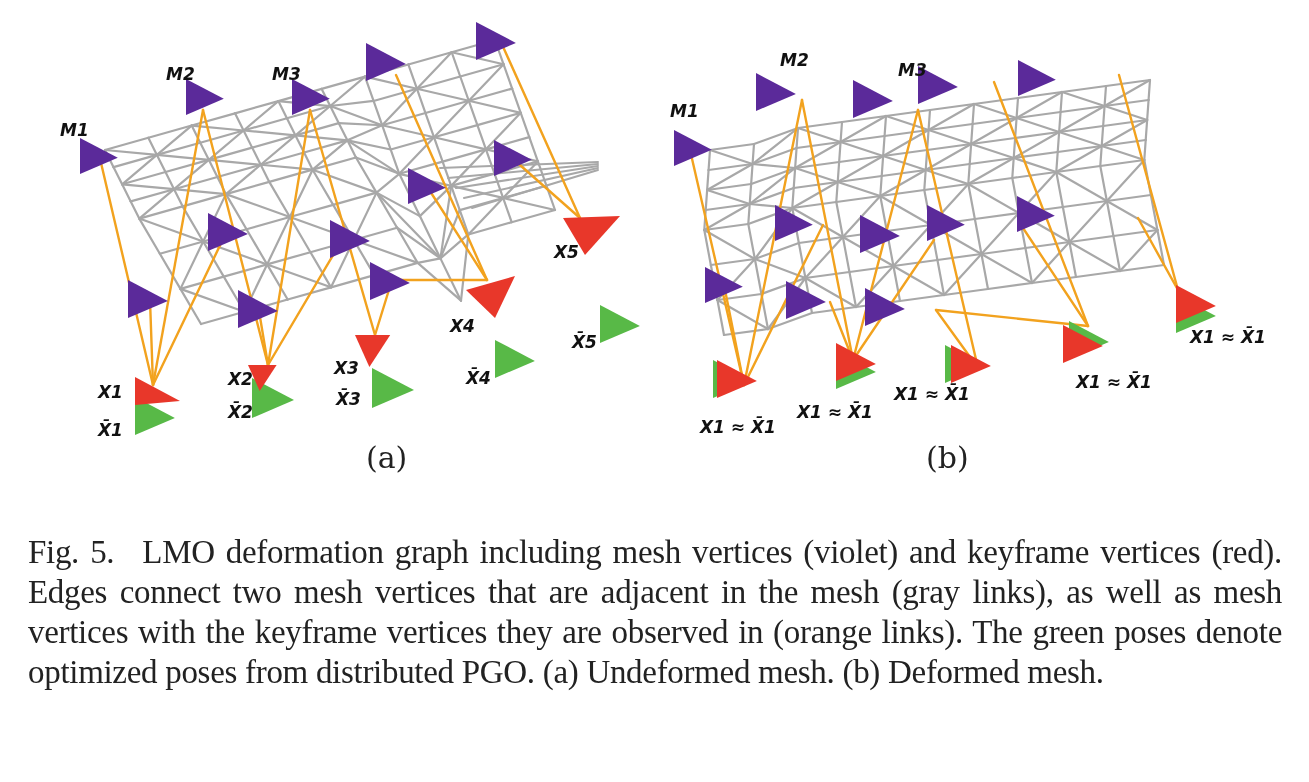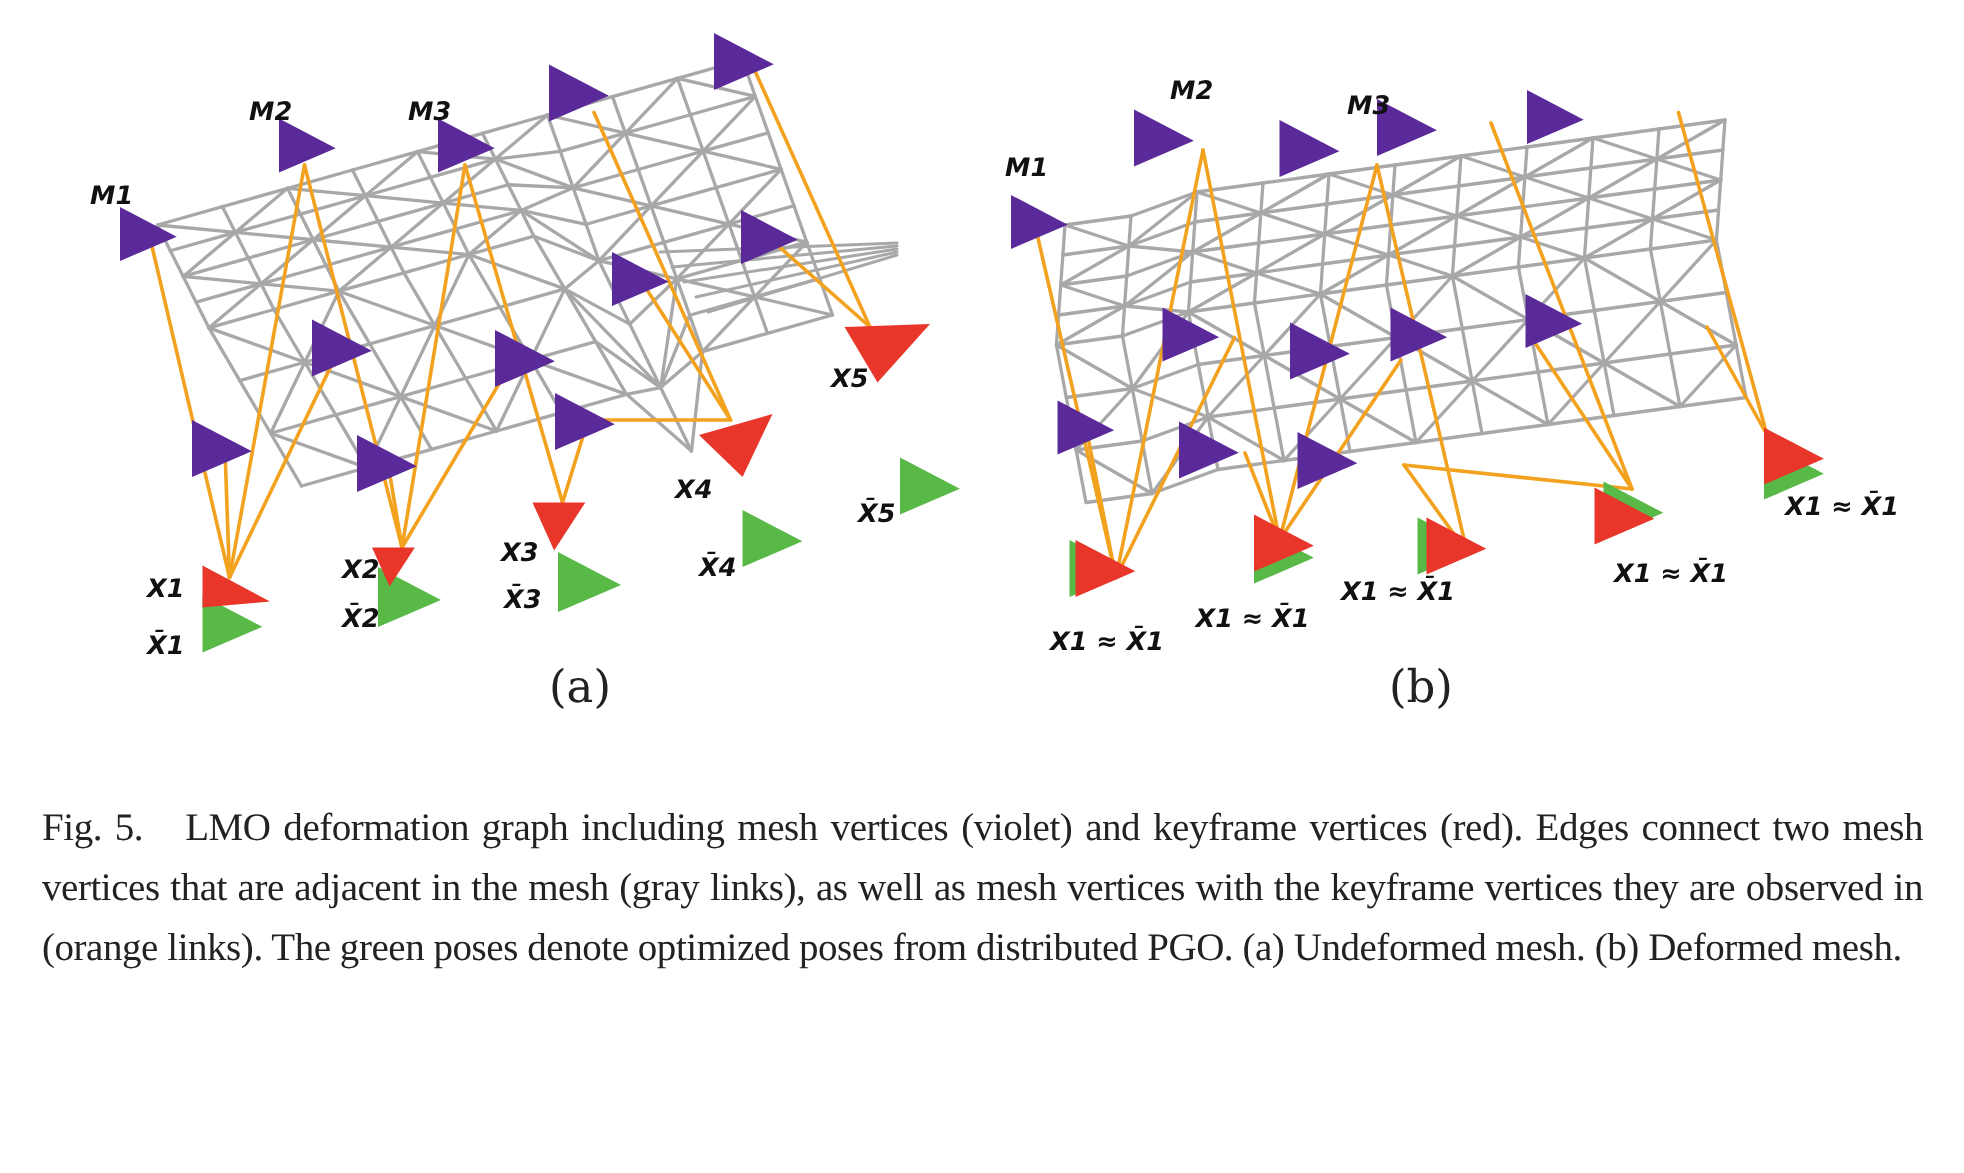--- a/index.html
+++ b/index.html
@@ -2,21 +2,21 @@
 <html><head>
 <meta charset="utf-8">
 <style>
   html, body { margin:0; padding:0; background:#ffffff; }
   body { width:1309px; height:782px; position:relative; overflow:hidden; }
   #fig { position:absolute; left:0; top:0; }
   .lbl { font-family:"DejaVu Sans", sans-serif; font-weight:bold; font-style:italic; font-size:17px; fill:#111; }
   .sub { font-family:"DejaVu Serif", serif; font-size:30px; fill:#222; }
   .caption {
     position:absolute; left:28px; top:532px; width:1254px;
-    font-family:"Liberation Serif", serif; font-size:26px; line-height:40px; color:#222;
+    font-family:"Liberation Serif", serif; font-size:33px; line-height:40px; color:#222;
     text-align:justify; letter-spacing:-0.3px;
   }
   .caption .fig-label { margin-right:28px; }
 </style>
 </head>
 <body>
 
 <svg id="fig" width="1309" height="520" viewBox="0 0 1309 520">
   <g id="panelA">
     <g id="meshA">

